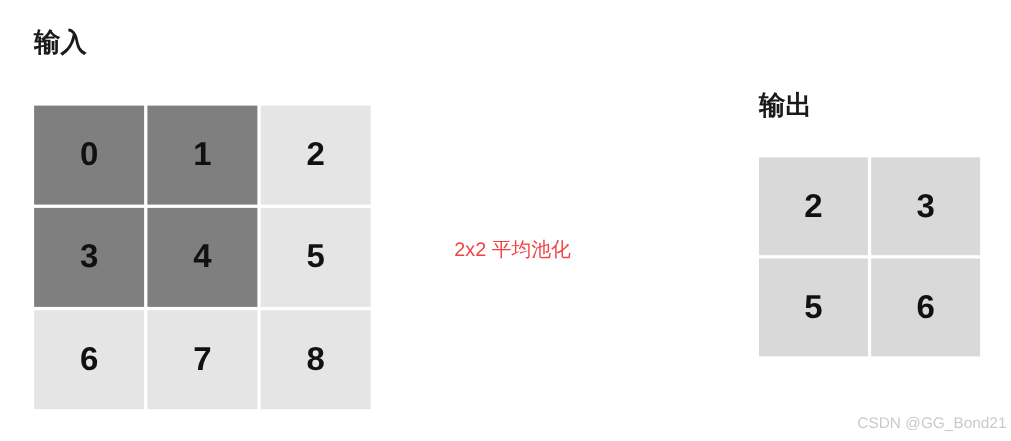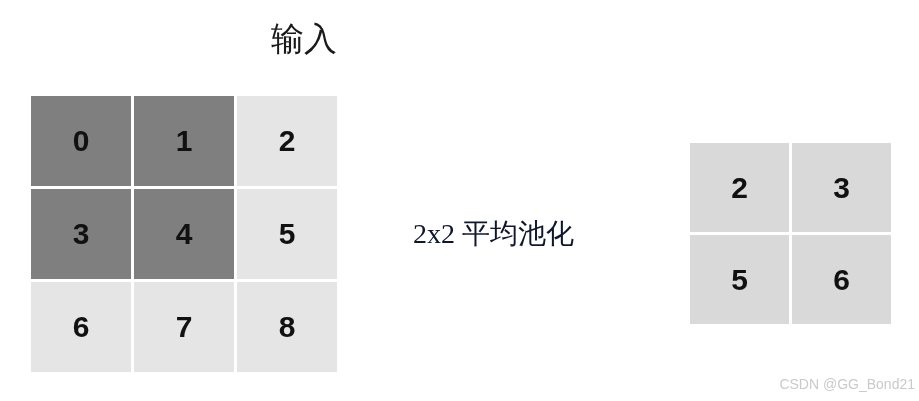--- a/index.html
+++ b/index.html
@@ -10,24 +10,24 @@
   .canvas {
     position: relative;
     width: 919px;
     height: 401px;
     background: #ffffff;
     font-family: "Liberation Sans", "DejaVu Sans", sans-serif;
     overflow: hidden;
   }
   .section-title {
     position: absolute;
-    font-size: 33px;
-    font-weight: 400;
+    font-size: 24px;
+    font-weight: 700;
     color: #1a1a1a;
-    text-align: right;
+    text-align: left;
     line-height: 34px;
   }
   .input-title {
     left: 31px;
     top: 22px;
     width: 306px;
   }
   .output-title {
     left: 690px;
     top: 80px;
@@ -59,25 +59,24 @@
     font-weight: 700;
     color: #111111;
   }
   .cell.dark { background: var(--highlight-cell, #7f7f7f); }
   .cell.light { background: var(--input-cell, #e5e5e5); }
   .cell.out { background: var(--output-cell, #d9d9d9); }
   .op-label {
     position: absolute;
     left: 413px;
     top: 215px;
-    font-size: 28px;
+    font-size: 18px;
     font-weight: 400;
-    color: #0f172a;
+    color: #ef4444;
     white-space: nowrap;
-    font-family: Liberation Serif, serif;
   }
   .watermark {
     position: absolute;
     right: 4px;
     top: 376px;
     font-size: 14px;
     font-weight: 400;
     color: var(--watermark-text, #cacaca);
     white-space: nowrap;
   }
@@ -96,20 +95,21 @@
     <div class="cell dark">3</div>
     <div class="cell dark">4</div>
     <div class="cell light">5</div>
     <div class="cell light">6</div>
     <div class="cell light">7</div>
     <div class="cell light">8</div>
   </div>
 
   <div class="op-label">2x2 平均池化</div>
 
+  <div class="section-title output-title">输出</div>
 
   <div class="grid output-grid">
     <div class="cell out">2</div>
     <div class="cell out">3</div>
     <div class="cell out">5</div>
     <div class="cell out">6</div>
   </div>
 
   <div class="watermark">CSDN @GG_Bond21</div>
 

